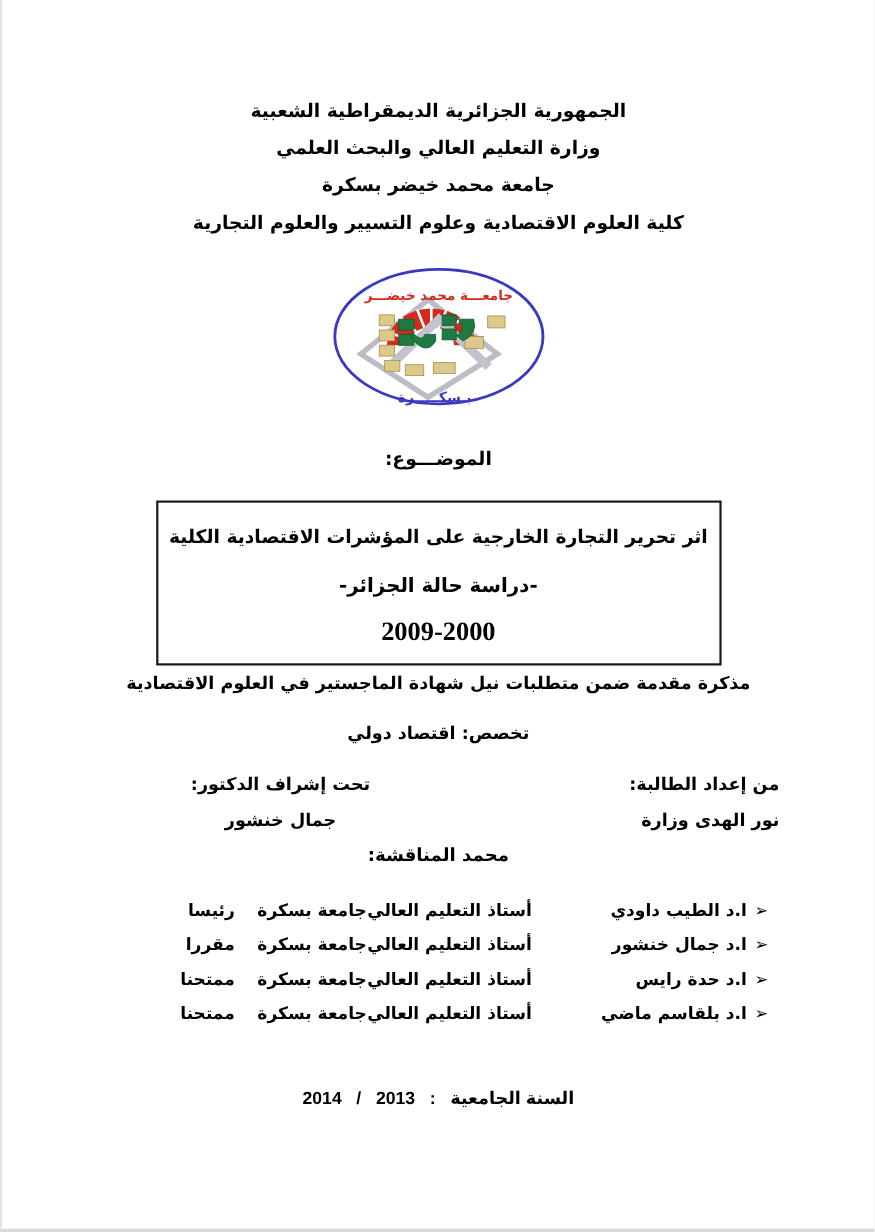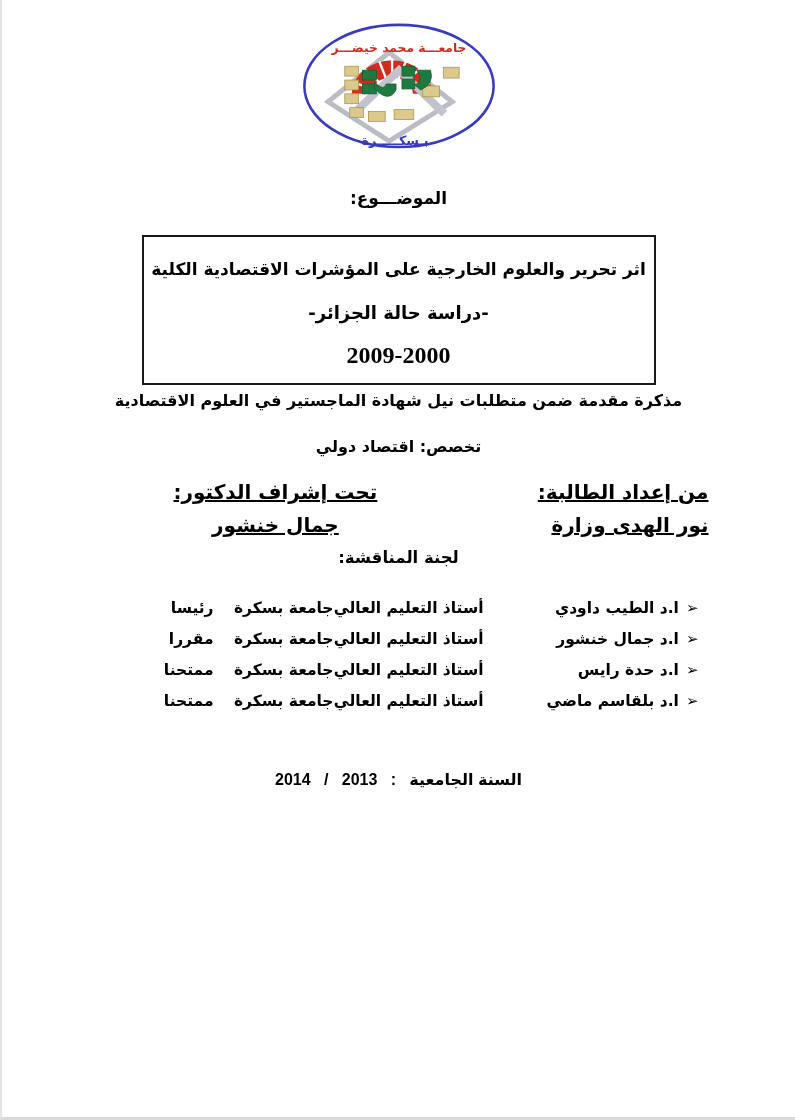--- a/index.html
+++ b/index.html
@@ -38,21 +38,21 @@
     font-family:"Liberation Serif","DejaVu Serif",serif;
     font-size:24px;font-weight:bold;line-height:40px;direction:ltr;
   }
   .memo-line{margin-top:3px;text-align:center;font-size:16px;font-weight:bold;line-height:26px;white-space:nowrap;}
   .spec-line{margin-top:20px;text-align:center;font-size:16px;font-weight:bold;line-height:26px;}
   .people-row{
     width:620px;margin:16px auto 0;
     padding-left:85px;box-sizing:border-box;
     display:flex;justify-content:space-between;align-items:flex-start;
   }
-  .people-block{font-size:20px;font-weight:bold;line-height:33px;text-decoration:underline;}
+  .people-block{font-size:16px;font-weight:bold;line-height:33px;}
   .prepared-block{text-align:start;}
   .supervisor-block{text-align:center;}
   .committee-title{margin-top:4px;text-align:center;font-size:16.5px;font-weight:bold;line-height:24px;}
   .committee-table{width:600px;margin:22px auto 0;}
   .committee-row{
     display:grid;
     grid-template-columns:215px 150px 120px 115px;
     height:31px;align-items:center;
   }
   .committee-row .cell{font-size:15.5px;font-weight:bold;white-space:nowrap;}
@@ -62,20 +62,26 @@
     font-family:"Liberation Sans","DejaVu Sans",sans-serif;
     font-size:16px;font-weight:bold;line-height:24px;
   }
   svg text{font-family:"DejaVu Sans",sans-serif;font-weight:bold;}
 </style>
 </head>
 <body>
 
 <div class="page">
 
+  <div class="gov-header">
+    <div class="hline">الجمهورية الجزائرية الديمقراطية الشعبية</div>
+    <div class="hline">وزارة التعليم العالي والبحث العلمي</div>
+    <div class="hline">جامعة محمد خيضر بسكرة</div>
+    <div class="hline">كلية العلوم الاقتصادية وعلوم التسيير والعلوم التجارية</div>
+  </div>
 
   <div class="logo-wrap">
     <svg width="232" height="138" viewBox="0 0 200 140">
 
       <ellipse cx="100" cy="72" rx="96" ry="62" fill="none" stroke="#3a3ac0" stroke-width="2.6"></ellipse>
 
       <polygon points="90,38 154,88 90,128 28,88" fill="none" stroke="#bcbcc6" stroke-width="5"></polygon>
 
       <g>
         <path d="M 52,80 A 41,34 0 0 1 134,80 L 114,80 A 21,17 0 0 0 72,80 Z" fill="#d32a1e"></path>
@@ -113,40 +119,40 @@
       </g>
 
       <text x="100" y="38" text-anchor="middle" font-size="12.5" fill="#d32a1e">جامعـــة محمد خيضـــر</text>
       <text x="96" y="132" text-anchor="middle" font-size="13" fill="#3a3ac0">بـسكـــــرة</text>
     </svg>
   </div>
 
   <div class="subject-label">الموضـــوع:</div>
 
   <div class="title-box">
-    <div class="title-main">اثر تحرير والعلوم الخارجية على المؤشرات الاقتصادية الكلية</div>
+    <div class="title-main">اثر تحرير التجارة الخارجية على المؤشرات الاقتصادية الكلية</div>
     <div class="title-sub">-دراسة حالة الجزائر-</div>
     <div class="title-years" dir="ltr">2009-2000</div>
   </div>
 
   <div class="memo-line">مذكرة مقدمة ضمن متطلبات نيل شهادة الماجستير في العلوم الاقتصادية</div>
   <div class="spec-line">تخصص: اقتصاد دولي</div>
 
   <div class="people-row">
     <div class="people-block prepared-block">
       <div>من إعداد الطالبة:</div>
       <div>نور الهدى وزارة</div>
     </div>
     <div class="people-block supervisor-block">
       <div>تحت إشراف الدكتور:</div>
       <div>جمال خنشور</div>
     </div>
   </div>
 
-  <div class="committee-title">لجنة المناقشة:</div>
+  <div class="committee-title">محمد المناقشة:</div>
 
   <div class="committee-table">
     <div class="committee-row">
       <div class="cell cell-name"><span class="bullet">➢</span><span>ا.د الطيب داودي</span></div>
       <div class="cell">أستاذ التعليم العالي</div>
       <div class="cell">جامعة بسكرة</div>
       <div class="cell">رئيسا</div>
     </div>
     <div class="committee-row">
       <div class="cell cell-name"><span class="bullet">➢</span><span>ا.د جمال خنشور</span></div>

